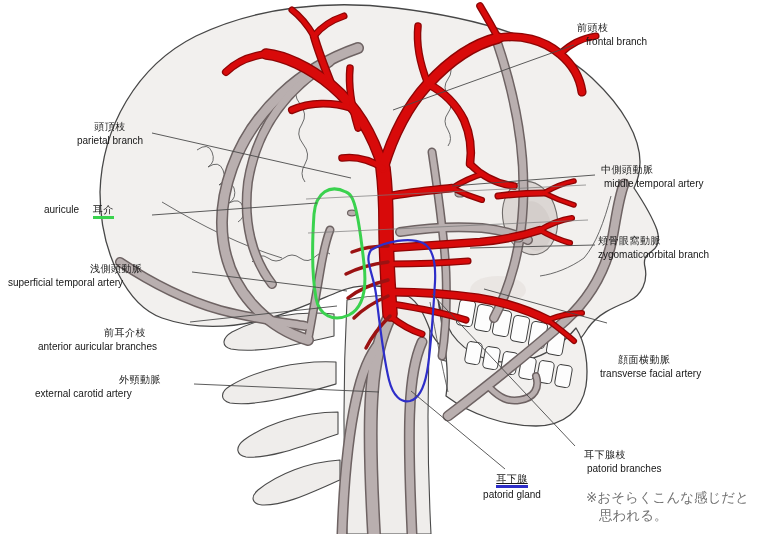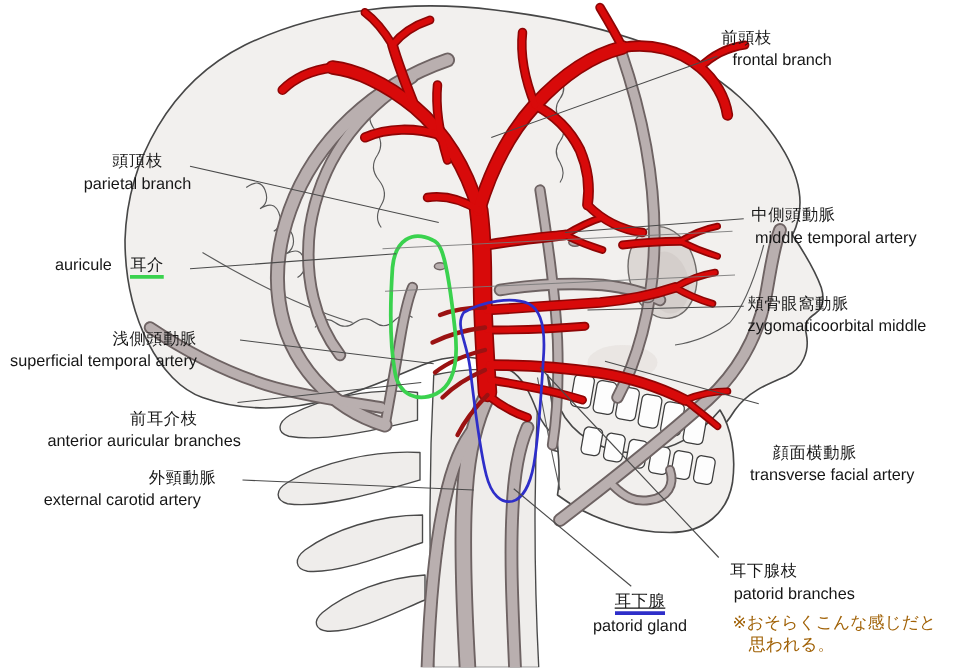--- a/index.html
+++ b/index.html
@@ -1,23 +1,23 @@
 <!DOCTYPE html>
 <html><head>
 <meta charset="utf-8">
 <style>
   html,body{margin:0;padding:0;background:#fff;}
   .stage{position:relative;width:769px;height:534px;background:#ffffff;overflow:hidden;
          font-family:"Liberation Sans","DejaVu Sans",sans-serif;color:#161616;}
   .stage svg{position:absolute;left:0;top:0;}
-  .label{position:absolute;font-size:13px;line-height:1.38;white-space:nowrap;}
+  .label{position:absolute;font-size:10px;line-height:1.38;white-space:nowrap;}
   .label .jp{letter-spacing:.5px;}
   .u-green{border-bottom:3px solid #3ad24e;padding-bottom:1px;}
   .u-blue{border-bottom:3px solid #2e2ec9;padding-bottom:1px;text-decoration:underline;}
-  .note{position:absolute;font-size:13.5px;line-height:1.32;color:#a16207;white-space:nowrap;}
+  .note{position:absolute;font-size:13.5px;line-height:1.32;color:#737373;white-space:nowrap;}
   .center{text-align:center;}
 </style>
 </head>
 <body>
 
 <div class="stage">
 
 <svg width="769" height="534" viewBox="0 0 769 534">
   <defs>
 
@@ -267,21 +267,21 @@
   <div class="en" style="padding-left:3px;">middle temporal artery</div>
 </div>
 
 <div class="label" style="left:8px;top:262px;">
   <div class="jp" style="padding-left:82px;">浅側頭動脈</div>
   <div class="en">superficial temporal artery</div>
 </div>
 
 <div class="label" style="left:598px;top:234px;">
   <div class="jp">頬骨眼窩動脈</div>
-  <div class="en">zygomaticoorbital middle</div>
+  <div class="en">zygomaticoorbital branch</div>
 </div>
 
 <div class="label" style="left:38px;top:313px;">
   <div class="jp" style="padding-left:66px;margin-top:13px;">前耳介枝</div>
   <div class="en">anterior auricular branches</div>
 </div>
 
 <div class="label" style="left:600px;top:314px;margin-top:39px;">
   <div class="jp" style="padding-left:18px;">顔面横動脈</div>
   <div class="en">transverse facial artery</div>

